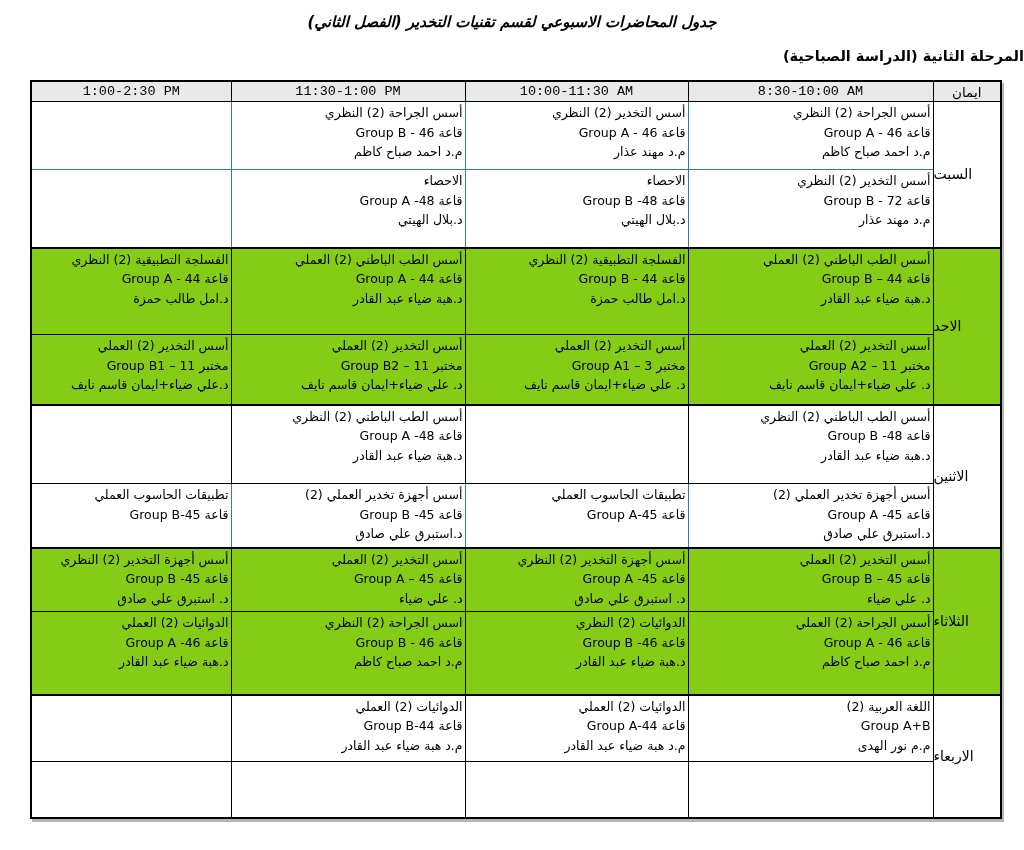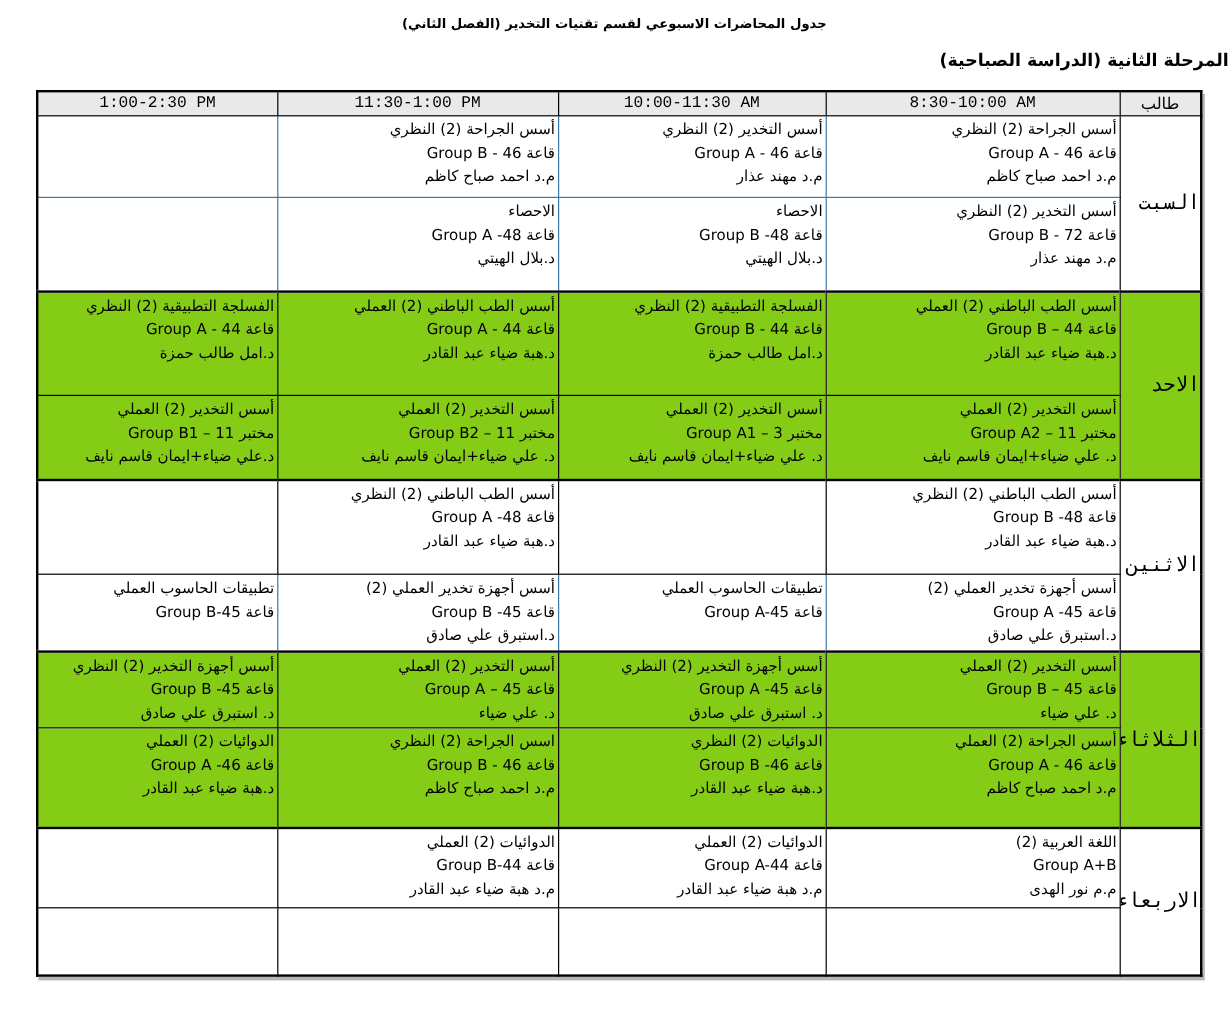--- a/index.html
+++ b/index.html
@@ -2,22 +2,22 @@
 <html lang="ar"><head>
 <meta charset="utf-8">
 <style>
   html,body{margin:0;padding:0;}
   body{
     width:1024px;height:850px;background:#ffffff;
     font-family:"DejaVu Sans",sans-serif;color:#000;
     overflow:hidden;
   }
   .title{
-    text-align:center;font-weight:bold;font-size:11px;
-    padding-top:13px;direction:rtl;
+    text-align:center;font-weight:bold;font-size:15px;
+    padding-top:13px;direction:rtl;font-style:italic;
   }
   .subtitle{
     text-align:right;font-weight:bold;font-size:14.5px;
     padding-top:17px;direction:rtl;
   }
   table.schedule{
     direction:rtl;border-collapse:collapse;table-layout:fixed;
     width:970px;margin:16px 0 0 30px;
     border:2px solid #000;
     box-shadow:2px 3px 0 rgba(120,120,120,.55);
@@ -27,22 +27,22 @@
     height:19px;background:#e9e9e9;font-weight:normal;
     font-size:13.5px;padding:0;
   }
   th.time{direction:ltr;font-family:Liberation Mono, monospace;}
   td.slot{
     vertical-align:top;text-align:right;
     font-size:12.5px;padding:1px 2px 0 2px;background:#fff;
   }
   td.slot .line{line-height:19.5px;white-space:nowrap;}
   td.day-cell{
-    text-align:right;vertical-align:middle;
-    font-size:17px;background:#fff;padding:0;font-family:Liberation Mono, monospace;
+    text-align:left;vertical-align:middle;
+    font-size:14px;background:#fff;padding:0;
   }
   tr.shaded td{background:#84cc16;}
   tr.day-start td{border-top:2px solid #000;}
   td.accent{border:1.5px solid #3579ae;}
 </style>
 </head>
 <body>
 
 <div class="title">جدول المحاضرات الاسبوعي لقسم تقنيات التخدير (الفصل الثاني)</div>
 <div class="subtitle">المرحلة الثانية (الدراسة الصباحية)</div>
@@ -50,21 +50,21 @@
 <table class="schedule">
   <colgroup>
     <col style="width:68px">
     <col style="width:245px">
     <col style="width:223px">
     <col style="width:234px">
     <col style="width:200px">
   </colgroup>
   <thead>
     <tr>
-      <th>طالب</th>
+      <th>ايمان</th>
       <th class="time">8:30-10:00 AM</th>
       <th class="time">10:00-11:30 AM</th>
       <th class="time">11:30-1:00 PM</th>
       <th class="time">1:00-2:30 PM</th>
     </tr>
   </thead>
   <tbody>
       <tr class="" style="height: 68px;">
         <td rowspan="2" class="day-cell">السبت</td>
         <td class="slot accent">

